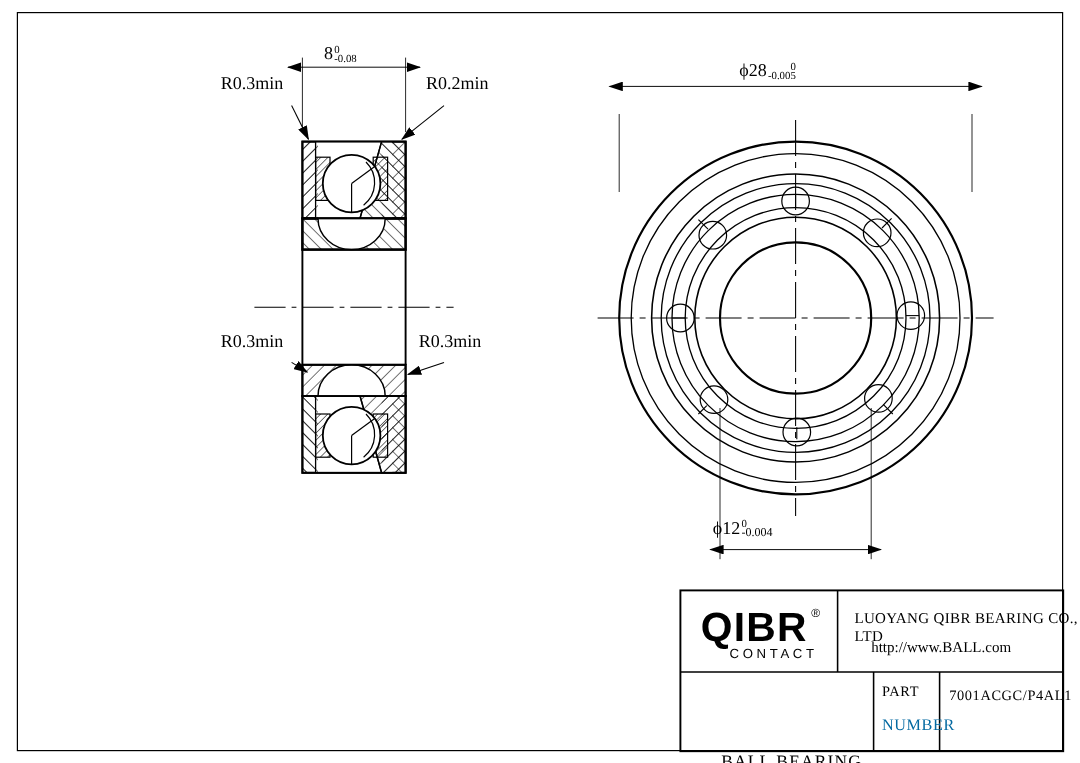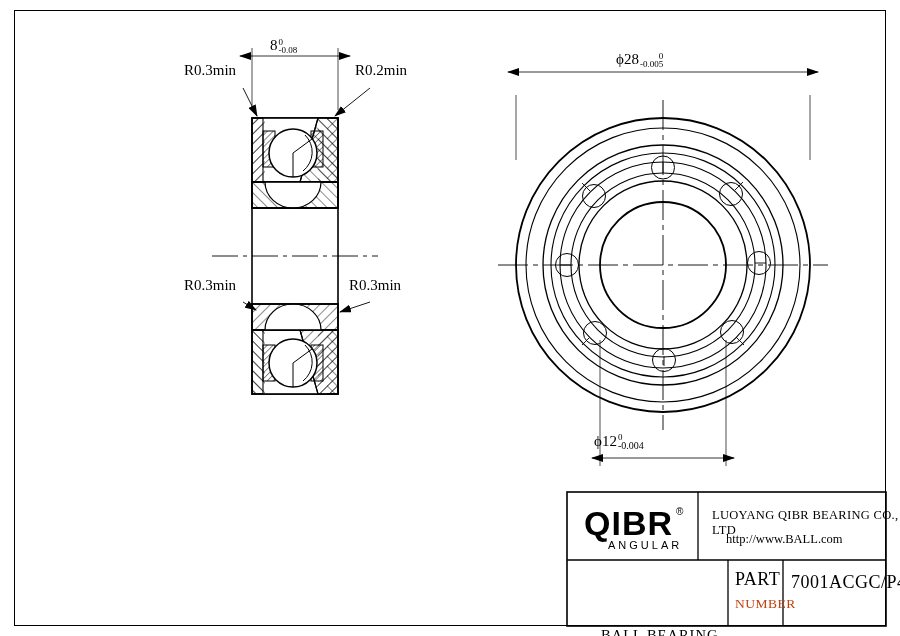--- a/index.html
+++ b/index.html
@@ -11,22 +11,22 @@
   .dimtxt{font-size:15px;}
   .sup{font-size:9px;vertical-align:super;}
   .sub{font-size:9px;vertical-align:sub;}
   
   .tb-logo{position:absolute;font-family:"Liberation Sans", sans-serif;font-weight:bold;font-size:34px;letter-spacing:1px;color:#000;}
   .tb-reg{position:absolute;font-family:"Liberation Sans", sans-serif;font-size:10px;color:#000;}
   .tb-bearings{position:absolute;font-family:"Liberation Sans", sans-serif;font-size:11px;letter-spacing:3px;color:#000;}
   .tb-co{position:absolute;font-family:"Liberation Serif", serif;font-size:12.5px;color:#000;letter-spacing:0.3px;}
   .tb-url{position:absolute;font-family:"Liberation Serif", serif;font-size:12.5px;color:#000;}
   .tb-type{position:absolute;font-family:"Liberation Serif", serif;font-size:14.5px;color:#000;letter-spacing:1px;}
-  .tb-part{position:absolute;font-family:"Liberation Serif", serif;font-size:18px;color:#000;letter-spacing:0.5px;}
-  .tb-no{position:absolute;font-family:"Liberation Serif", serif;font-size:13.5px;color:#c2410c;letter-spacing:0.5px;}
+  .tb-part{position:absolute;font-family:"Liberation Serif", serif;font-size:12px;color:#000;letter-spacing:0.5px;}
+  .tb-no{position:absolute;font-family:"Liberation Serif", serif;font-size:13.5px;color:#0369a1;letter-spacing:0.5px;}
 </style>
 </head>
 <body>
 
 <div id="page">
 
   <div class="frame"></div>
 
   <svg viewBox="0 0 900 636">
     <defs>
@@ -202,21 +202,21 @@
 
   <div class="lbl" style="left:594px;top:432px;">
     <span class="dimtxt">ϕ</span><span class="dimtxt">12</span><span style="display:inline-block;vertical-align:middle;line-height:1;margin-left:1px;">
       <span style="display:block;font-size:9px;">0</span>
       <span style="display:block;font-size:10px;margin-top:-1px;">-0.004</span>
     </span>
   </div>
 
   <div class="tb-logo" style="left:584px;top:504px;">QIBR</div>
   <div class="tb-reg" style="left:676px;top:506px;">®</div>
-  <div class="tb-bearings" style="left:608px;top:539px;">ANGULAR</div>
+  <div class="tb-bearings" style="left:608px;top:539px;">CONTACT</div>
 
   <div class="tb-co" style="left:712px;top:508px;">LUOYANG QIBR BEARING CO., LTD</div>
   <div class="tb-url" style="left:726px;top:532px;">http://www.BALL.com</div>
 
   <div class="tb-type" style="left:601px;top:596px;margin-top:31px;">BALL BEARING</div>
 
   <div class="tb-part" style="left:735px;top:569px;">PART</div>
   <div class="tb-no" style="left:735px;top:596px;">NUMBER</div>
   <div class="tb-part" style="left:791px;top:572px;">7001ACGC/P4AL1</div>
 

